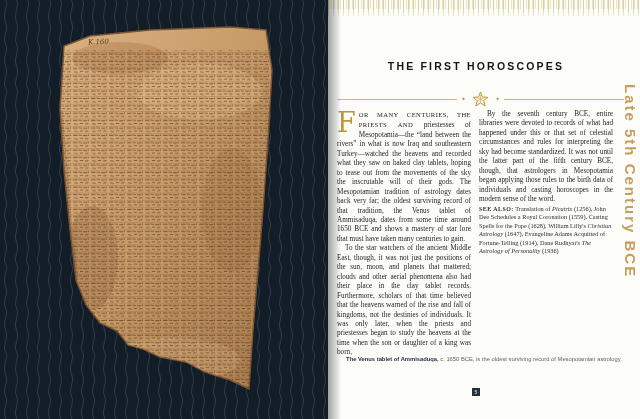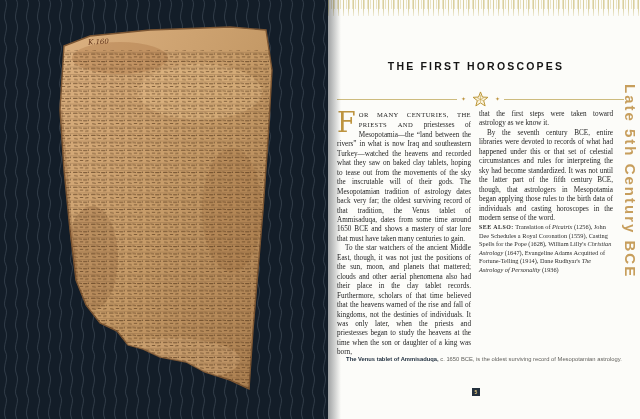--- a/index.html
+++ b/index.html
@@ -132,21 +132,20 @@
       <div class="orn-dia">✦</div>
       <div class="orn-line"></div>
     </div>
 
     <div class="columns">
       <div class="col">
         <p><span class="dropcap">F</span><span class="leadin">OR MANY CENTURIES, THE PRIESTS AND</span> <span>priestesses of Mesopotamia—the “land between the rivers” in what is now Iraq and southeastern Turkey—watched the heavens and recorded what they saw on baked clay tablets, hoping to tease out from the movements of the sky the inscrutable will of their gods. The Mesopotamian tradition of astrology dates back very far; the oldest surviving record of that tradition, the Venus tablet of Ammisaduqa, dates from some time around 1650 BCE and shows a mastery of star lore that must have taken many centuries to gain.</span></p>
         <p class="ind">To the star watchers of the ancient Middle East, though, it was not just the positions of the sun, moon, and planets that mattered; clouds and other aerial phenomena also had their place in the clay tablet records. Furthermore, scholars of that time believed that the heavens warned of the rise and fall of kingdoms, not the destinies of individuals. It was only later, when the priests and priestesses began to study the heavens at the time when the son or daughter of a king was born,</p>
       </div>
       <div class="col">
-        <p>that the first steps were taken toward astrology as we know it.</p>
         <p class="ind">By the seventh century BCE, entire libraries were devoted to records of what had happened under this or that set of celestial circumstances and rules for interpreting the sky had become standardized. It was not until the latter part of the fifth century BCE, though, that astrologers in Mesopotamia began applying those rules to the birth data of individuals and casting horoscopes in the modern sense of the word.</p>
         <p class="see-also"><span class="sa-label">SEE ALSO:</span><span> Translation of </span><span class="it">Picatrix</span><span> (1256), John Dee Schedules a Royal Coronation (1559), Casting Spells for the Pope (1628), William Lilly's </span><span class="it">Christian Astrology</span><span> (1647), Evangeline Adams Acquitted of Fortune-Telling (1914), Dane Rudhyar's </span><span class="it">The Astrology of Personality</span><span> (1936)</span></p>
       </div>
     </div>
 
     <div class="caption"><span class="cap-bold">The Venus tablet of Ammisaduqa,</span><span> c. 1650 BCE, is the oldest surviving record of Mesopotamian astrology.</span></div>
 
     <div class="pagenum-wrap">
       <div class="pagenum">5</div>
     </div>

